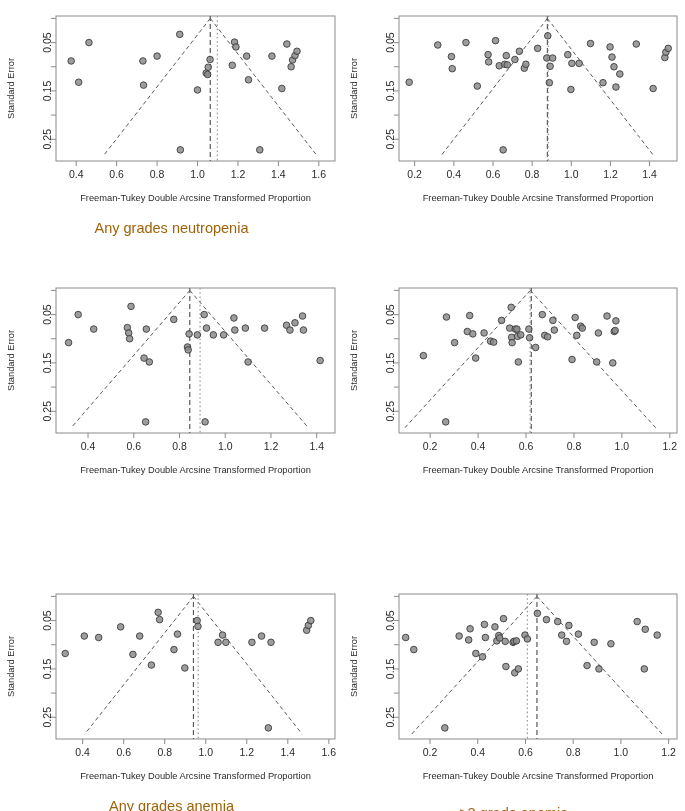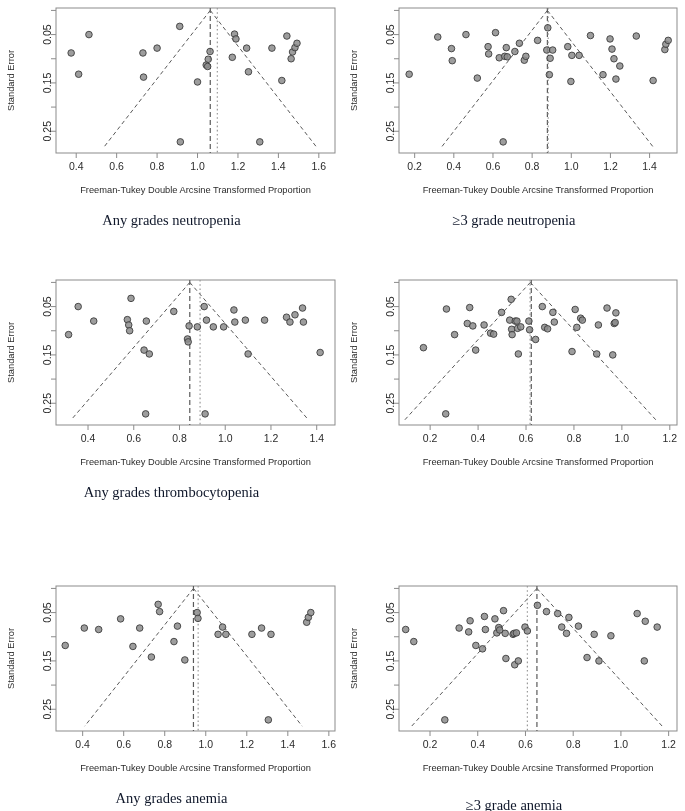--- a/index.html
+++ b/index.html
@@ -14,36 +14,37 @@
     color: #1a1a1a;
     overflow: hidden;
   }
   #figure {
     position: relative;
     width: 685px;
     height: 811px;
   }
   .panel {
     position: absolute;
+    margin-top: 8px;
   }
   .plot-area {
     position: relative;
     width: 100%;
   }
   .plot-svg {
     display: block;
   }
   .panel-caption {
     position: absolute;
     left: 0;
     width: 100%;
     text-align: center;
-    font-family: Liberation Serif, serif;
+    font-family: Liberation Sans, sans-serif;
     font-size: 14.5px;
-    color: #0f172a;
+    color: #a16207;
     white-space: nowrap;
   }
   .axis-text {
     font-family: "Liberation Sans", sans-serif;
     fill: #2b2b2b;
   }
   .tick-label {
     font-size: 10.5px;
   }
   .axis-title {
@@ -224,21 +225,20 @@
           <circle cx="270.96" cy="58.75" r="3.3" class="pt"></circle>
           <circle cx="272.92" cy="79.05" r="3.3" class="pt"></circle>
           <circle cx="276.83" cy="66.00" r="3.3" class="pt"></circle>
           <circle cx="293.28" cy="36.03" r="3.3" class="pt"></circle>
           <circle cx="310.12" cy="80.50" r="3.3" class="pt"></circle>
           <circle cx="321.86" cy="49.57" r="3.3" class="pt"></circle>
           <circle cx="322.84" cy="44.25" r="3.3" class="pt"></circle>
           <circle cx="325.19" cy="40.38" r="3.3" class="pt"></circle>
         </svg>
     </div>
-    <div class="panel-caption" style="top:212px;">≥3 grade neutropenia</div>
   </div>
 
   <div class="panel" style="left:0px; top:272px; width:343px;">
     <div class="plot-area">
       <svg class="plot-svg" width="343" height="205" viewBox="0 0 343 205">
           <rect x="56" y="8" width="279" height="145" class="frame"></rect>
           <line x1="88.01639344262296" y1="153" x2="88.01639344262296" y2="158" class="tickmark"></line>
           <text x="88.01639344262296" y="170" text-anchor="middle" class="axis-text tick-label">0.4</text>
           <line x1="133.75409836065575" y1="153" x2="133.75409836065575" y2="158" class="tickmark"></line>
           <text x="133.75409836065575" y="170" text-anchor="middle" class="axis-text tick-label">0.6</text>
@@ -292,21 +292,20 @@
           <circle cx="248.10" cy="81.95" r="3.3" class="pt"></circle>
           <circle cx="264.56" cy="48.12" r="3.3" class="pt"></circle>
           <circle cx="286.52" cy="45.22" r="3.3" class="pt"></circle>
           <circle cx="289.95" cy="50.05" r="3.3" class="pt"></circle>
           <circle cx="294.98" cy="42.80" r="3.3" class="pt"></circle>
           <circle cx="302.53" cy="36.03" r="3.3" class="pt"></circle>
           <circle cx="303.44" cy="50.05" r="3.3" class="pt"></circle>
           <circle cx="320.14" cy="80.50" r="3.3" class="pt"></circle>
         </svg>
     </div>
-    <div class="panel-caption" style="top:212px;">Any grades thrombocytopenia</div>
   </div>
 
   <div class="panel" style="left:343px; top:272px; width:342px;">
     <div class="plot-area">
       <svg class="plot-svg" width="342" height="205" viewBox="0 0 342 205">
           <rect x="56" y="8" width="278" height="145" class="frame"></rect>
           <line x1="87.15517241379311" y1="153" x2="87.15517241379311" y2="158" class="tickmark"></line>
           <text x="87.15517241379311" y="170" text-anchor="middle" class="axis-text tick-label">0.2</text>
           <line x1="135.08620689655174" y1="153" x2="135.08620689655174" y2="158" class="tickmark"></line>
           <text x="135.08620689655174" y="170" text-anchor="middle" class="axis-text tick-label">0.4</text>

